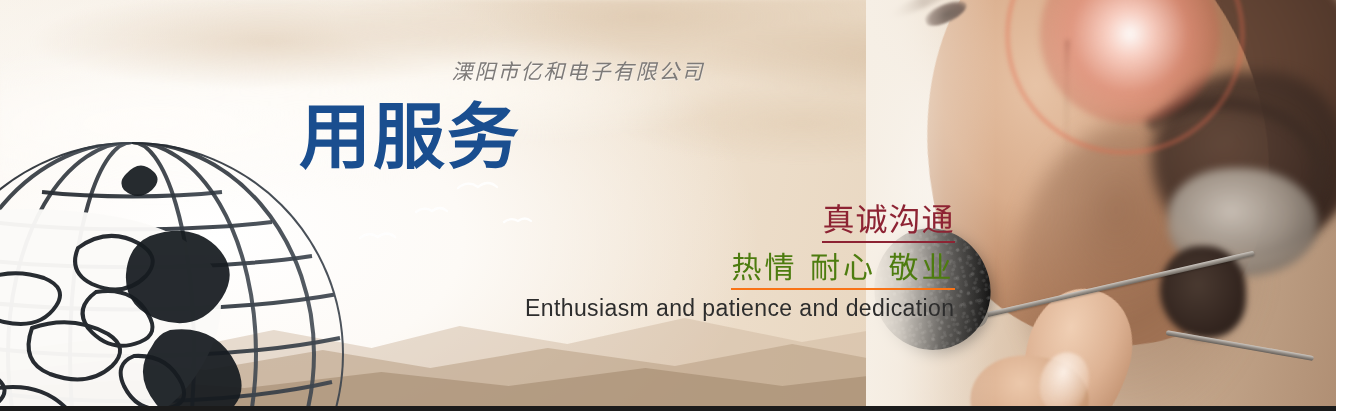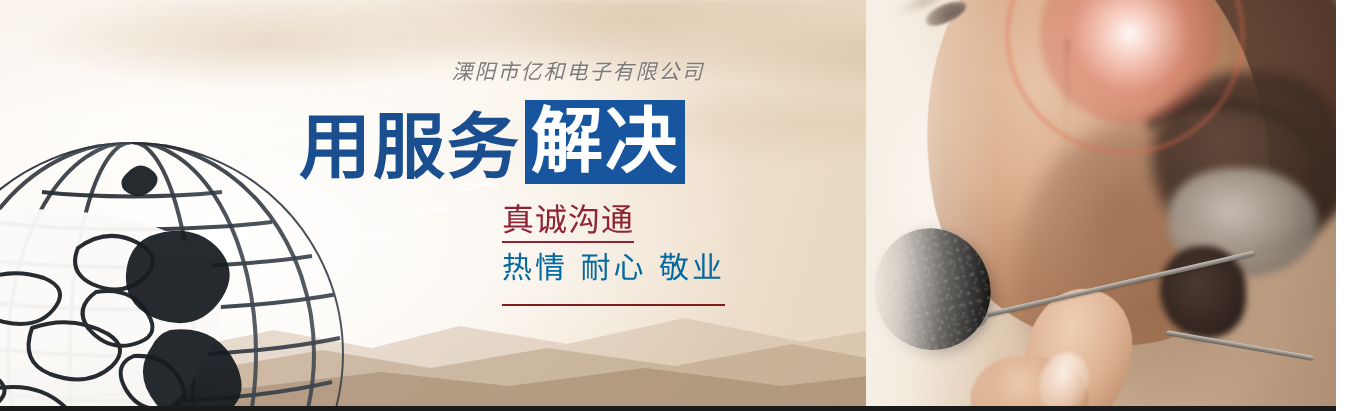--- a/index.html
+++ b/index.html
@@ -317,21 +317,21 @@
     margin-left: 47px;
   }
   .headline .seg-plain { color: #1a4e8f; }
   .headline .seg-mark {
     color: #ffffff;
     background: #17569f;
     padding: 4px 6px 6px 6px;
     margin: 0 4px;
   }
 
-  .tagline { position: absolute; left: 502px; top: 200px; }
+  .tagline { position: absolute; left: 525px; top: 200px; text-align: right; }
 
   .tl-cn-red {
     font-family: "DejaVu Sans", "Liberation Sans", sans-serif;
     font-size: 32px;
     line-height: 40px;
     color: #8d2333;
     border-bottom: 2px solid #8d2333;
     display: inline-block;
     padding-bottom: 1px;
     letter-spacing: 1px;
@@ -341,24 +341,24 @@
     font-size: 23px;
     line-height: 30px;
     color: #2d2d2d;
     letter-spacing: .5px;
     margin-top: 4px;
   }
   .tl-cn-dark {
     font-family: "DejaVu Sans", "Liberation Sans", sans-serif;
     font-size: 30px;
     line-height: 38px;
-    color: #0369a1;
-    border-bottom: 2px solid #7f1d1d;
+    color: #4d7c0f;
+    border-bottom: 2px solid #f97316;
     display: inline-block;
-    padding-bottom: 17px;
+    padding-bottom: 1px;
     letter-spacing: 3px;
     margin-top: 6px;
   }
   .tl-en-2 {
     font-family: "Liberation Sans", "DejaVu Sans", sans-serif;
     font-size: 23px;
     line-height: 30px;
     color: #2d2d2d;
     letter-spacing: .4px;
     margin-top: 3px;
@@ -481,22 +481,22 @@
     <div class="boom"></div>
     <div class="mic-collar"></div>
     <div class="mic"></div>
     <div class="photo-fade-left"></div>
   </div>
 
   <div class="company-name">溧阳市亿和电子有限公司</div>
 
   <div class="headline">
     <span class="seg-plain">用服务</span>
-    <span class="seg-mark">解决</span>
   </div>
 
   <div class="tagline">
     <div><span class="tl-cn-red">真诚沟通</span></div>
     <div><span class="tl-cn-dark">热情  耐心  敬业</span></div>
+    <div class="tl-en-2">Enthusiasm and patience and dedication</div>
   </div>
 
   <div class="bottom-bar"></div>
 </div>
 
 </body></html>

